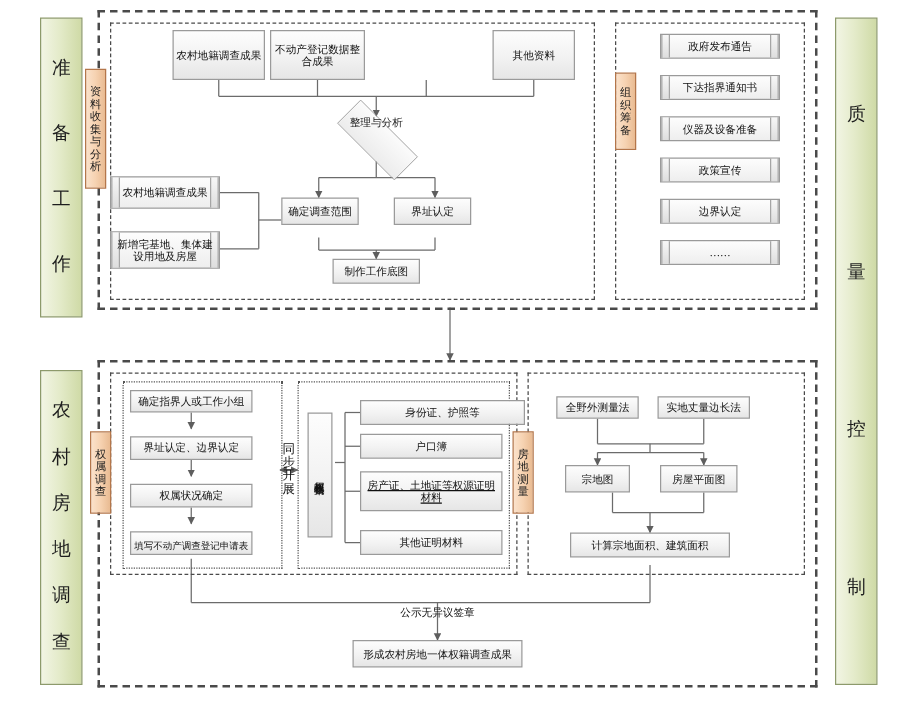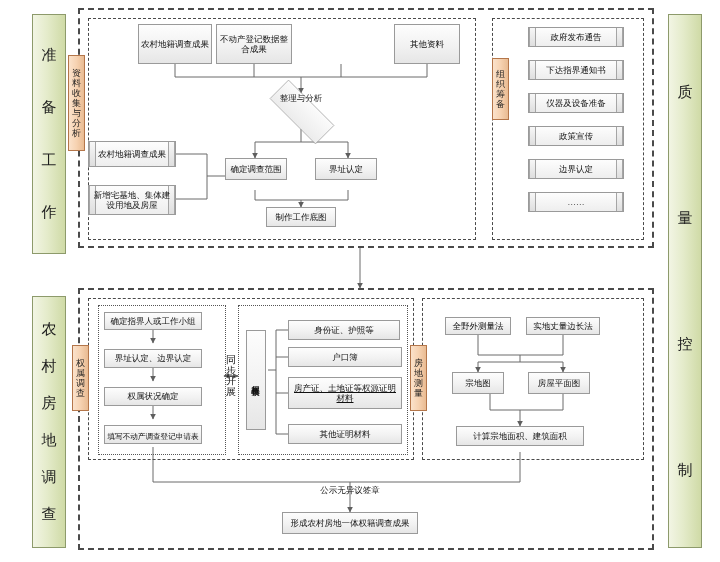--- a/index.html
+++ b/index.html
@@ -291,21 +291,21 @@
   <div class="node" style="left:104px;top:349px;width:98px;height:19px;">
     <span class="txt">界址认定、边界认定</span>
   </div>
   <div class="node" style="left:104px;top:387px;width:98px;height:19px;">
     <span class="txt">权属状况确定</span>
   </div>
   <div class="node" style="left:104px;top:425px;width:98px;height:19px;align-items:flex-end;">
     <span class="txt" style="font-size:7.6px;">填写不动产调查登记申请表</span>
   </div>
 
-  <div class="node" style="left:288px;top:320px;width:112px;height:20px;">
+  <div class="node" style="left:288px;top:320px;width:132px;height:20px;">
     <span class="txt">身份证、护照等</span>
   </div>
   <div class="node" style="left:288px;top:347px;width:114px;height:20px;">
     <span class="txt">户口簿</span>
   </div>
   <div class="node" style="left:288px;top:377px;width:114px;height:32px;text-decoration:underline;">
     <span class="txt">房产证、土地证等权源证明材料</span>
   </div>
   <div class="node" style="left:288px;top:424px;width:114px;height:20px;">
     <span class="txt">其他证明材料</span>

